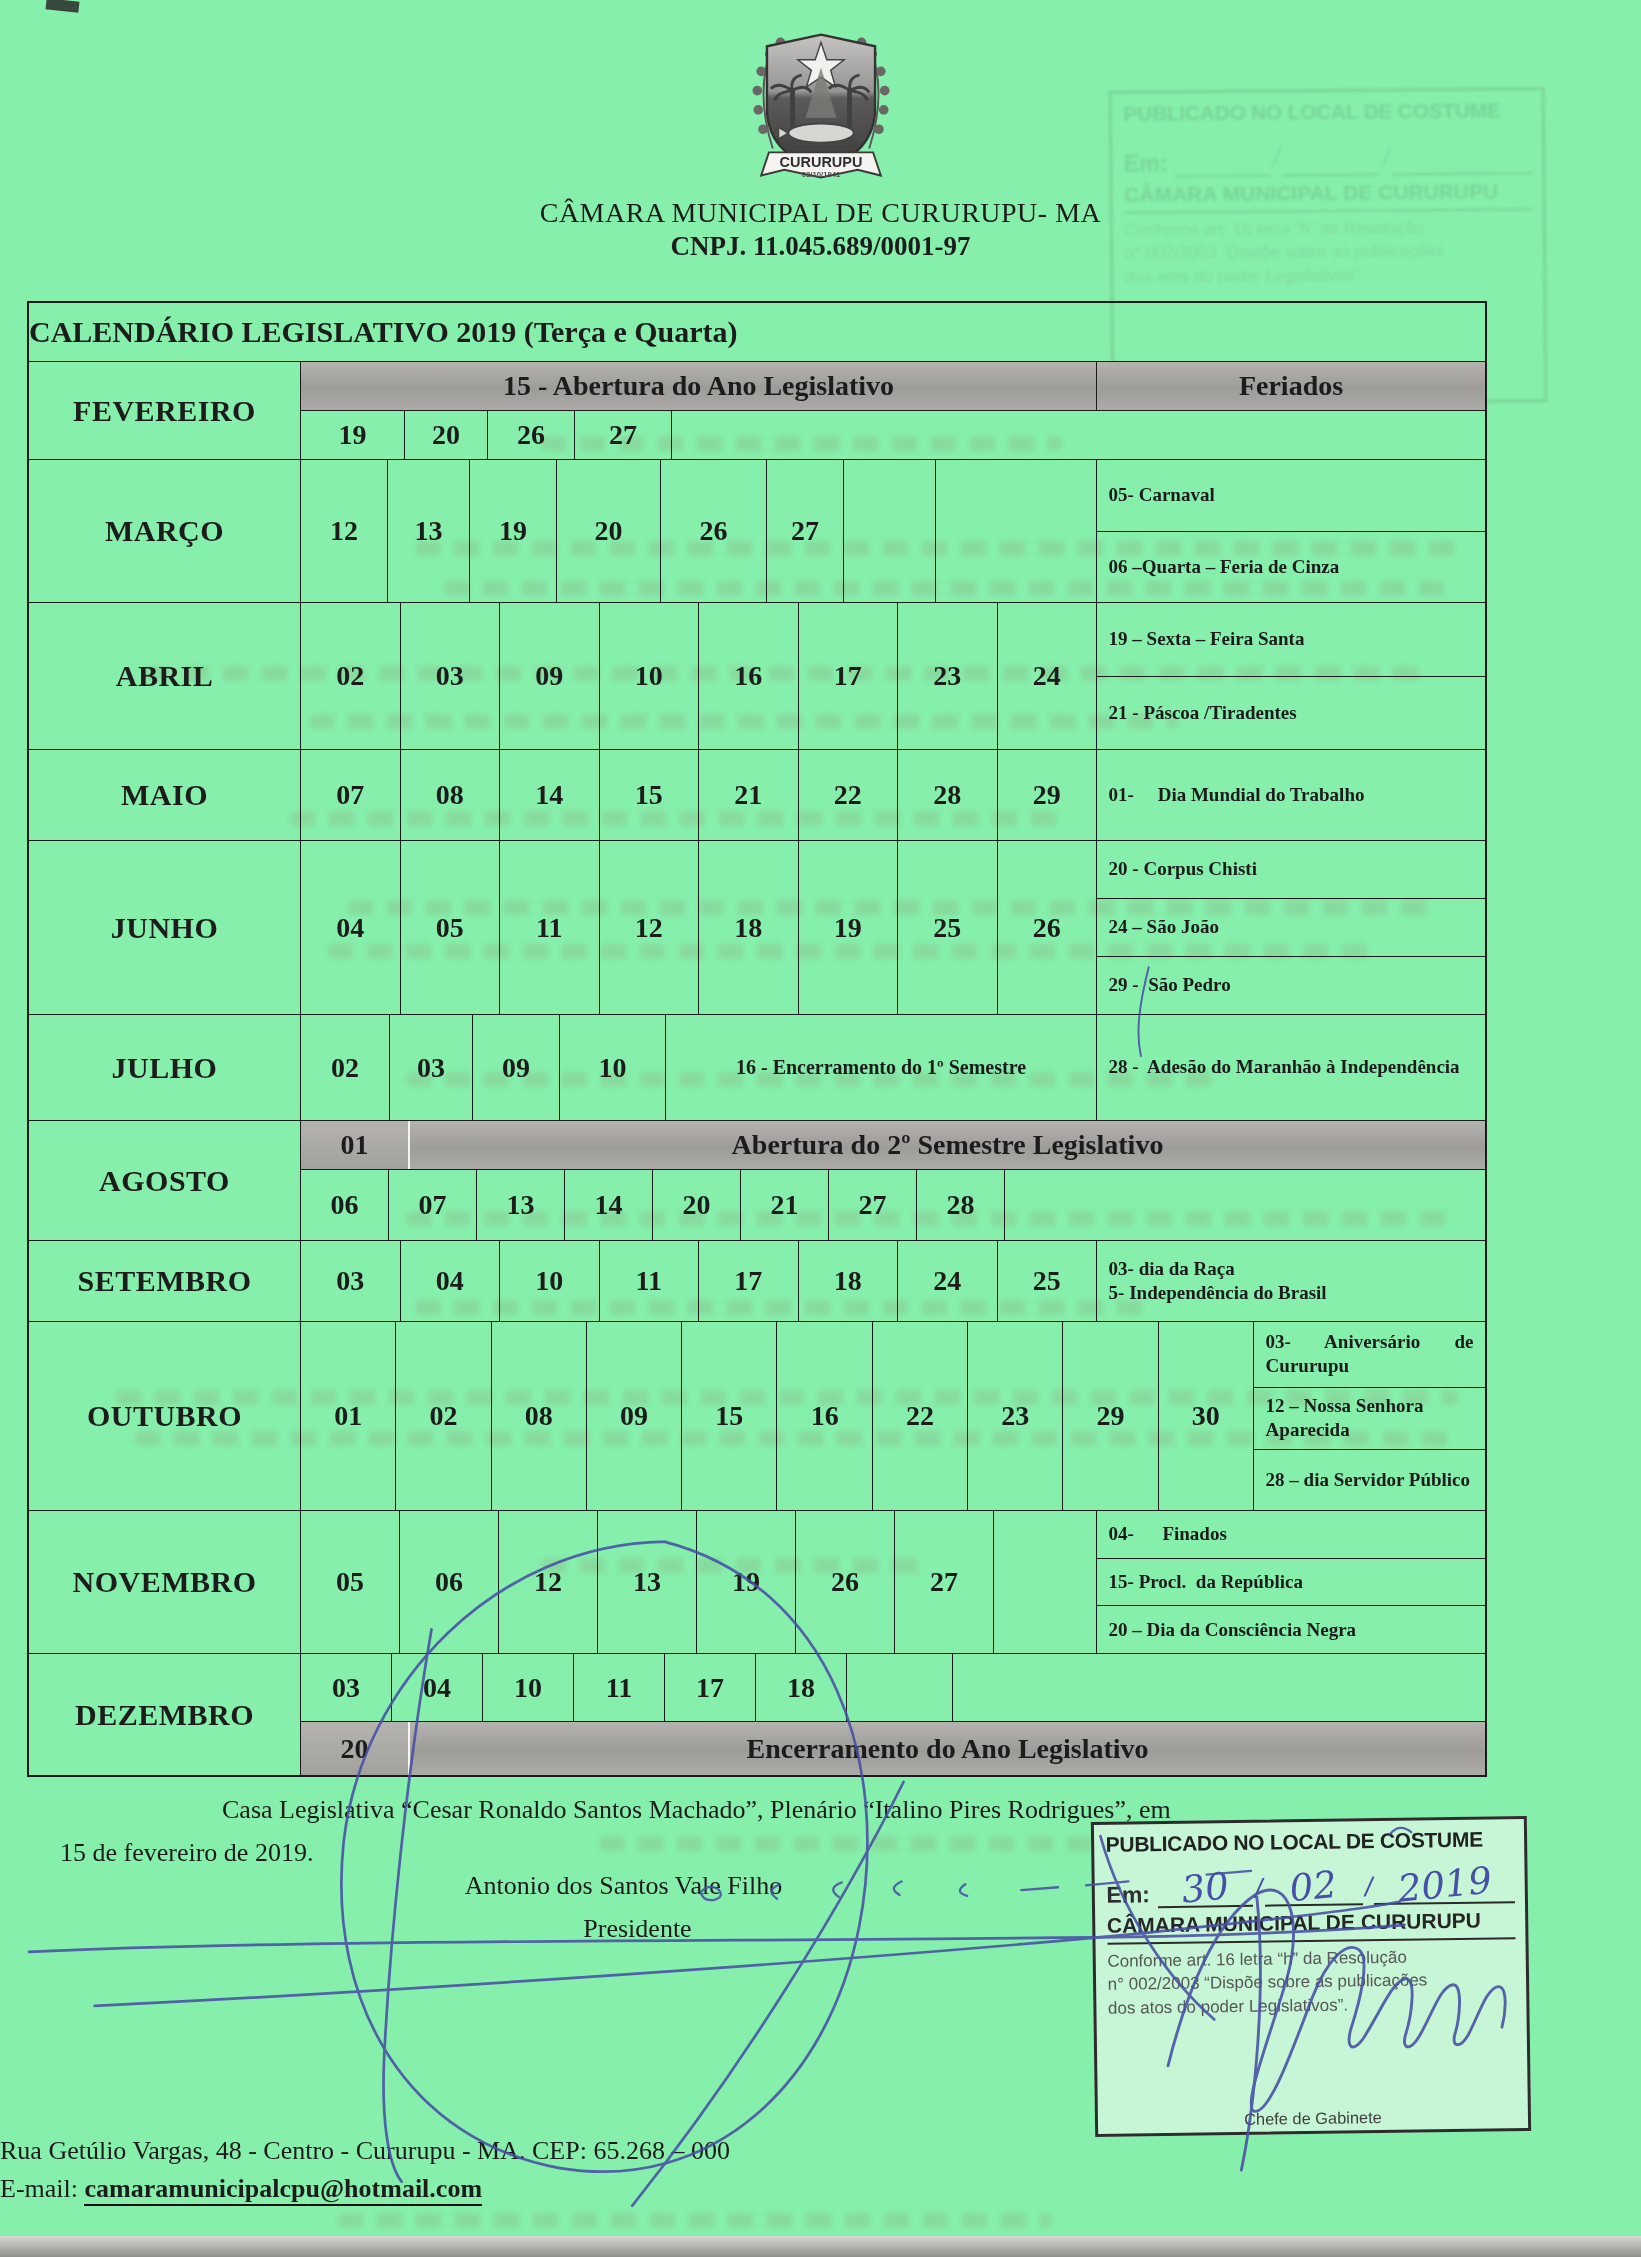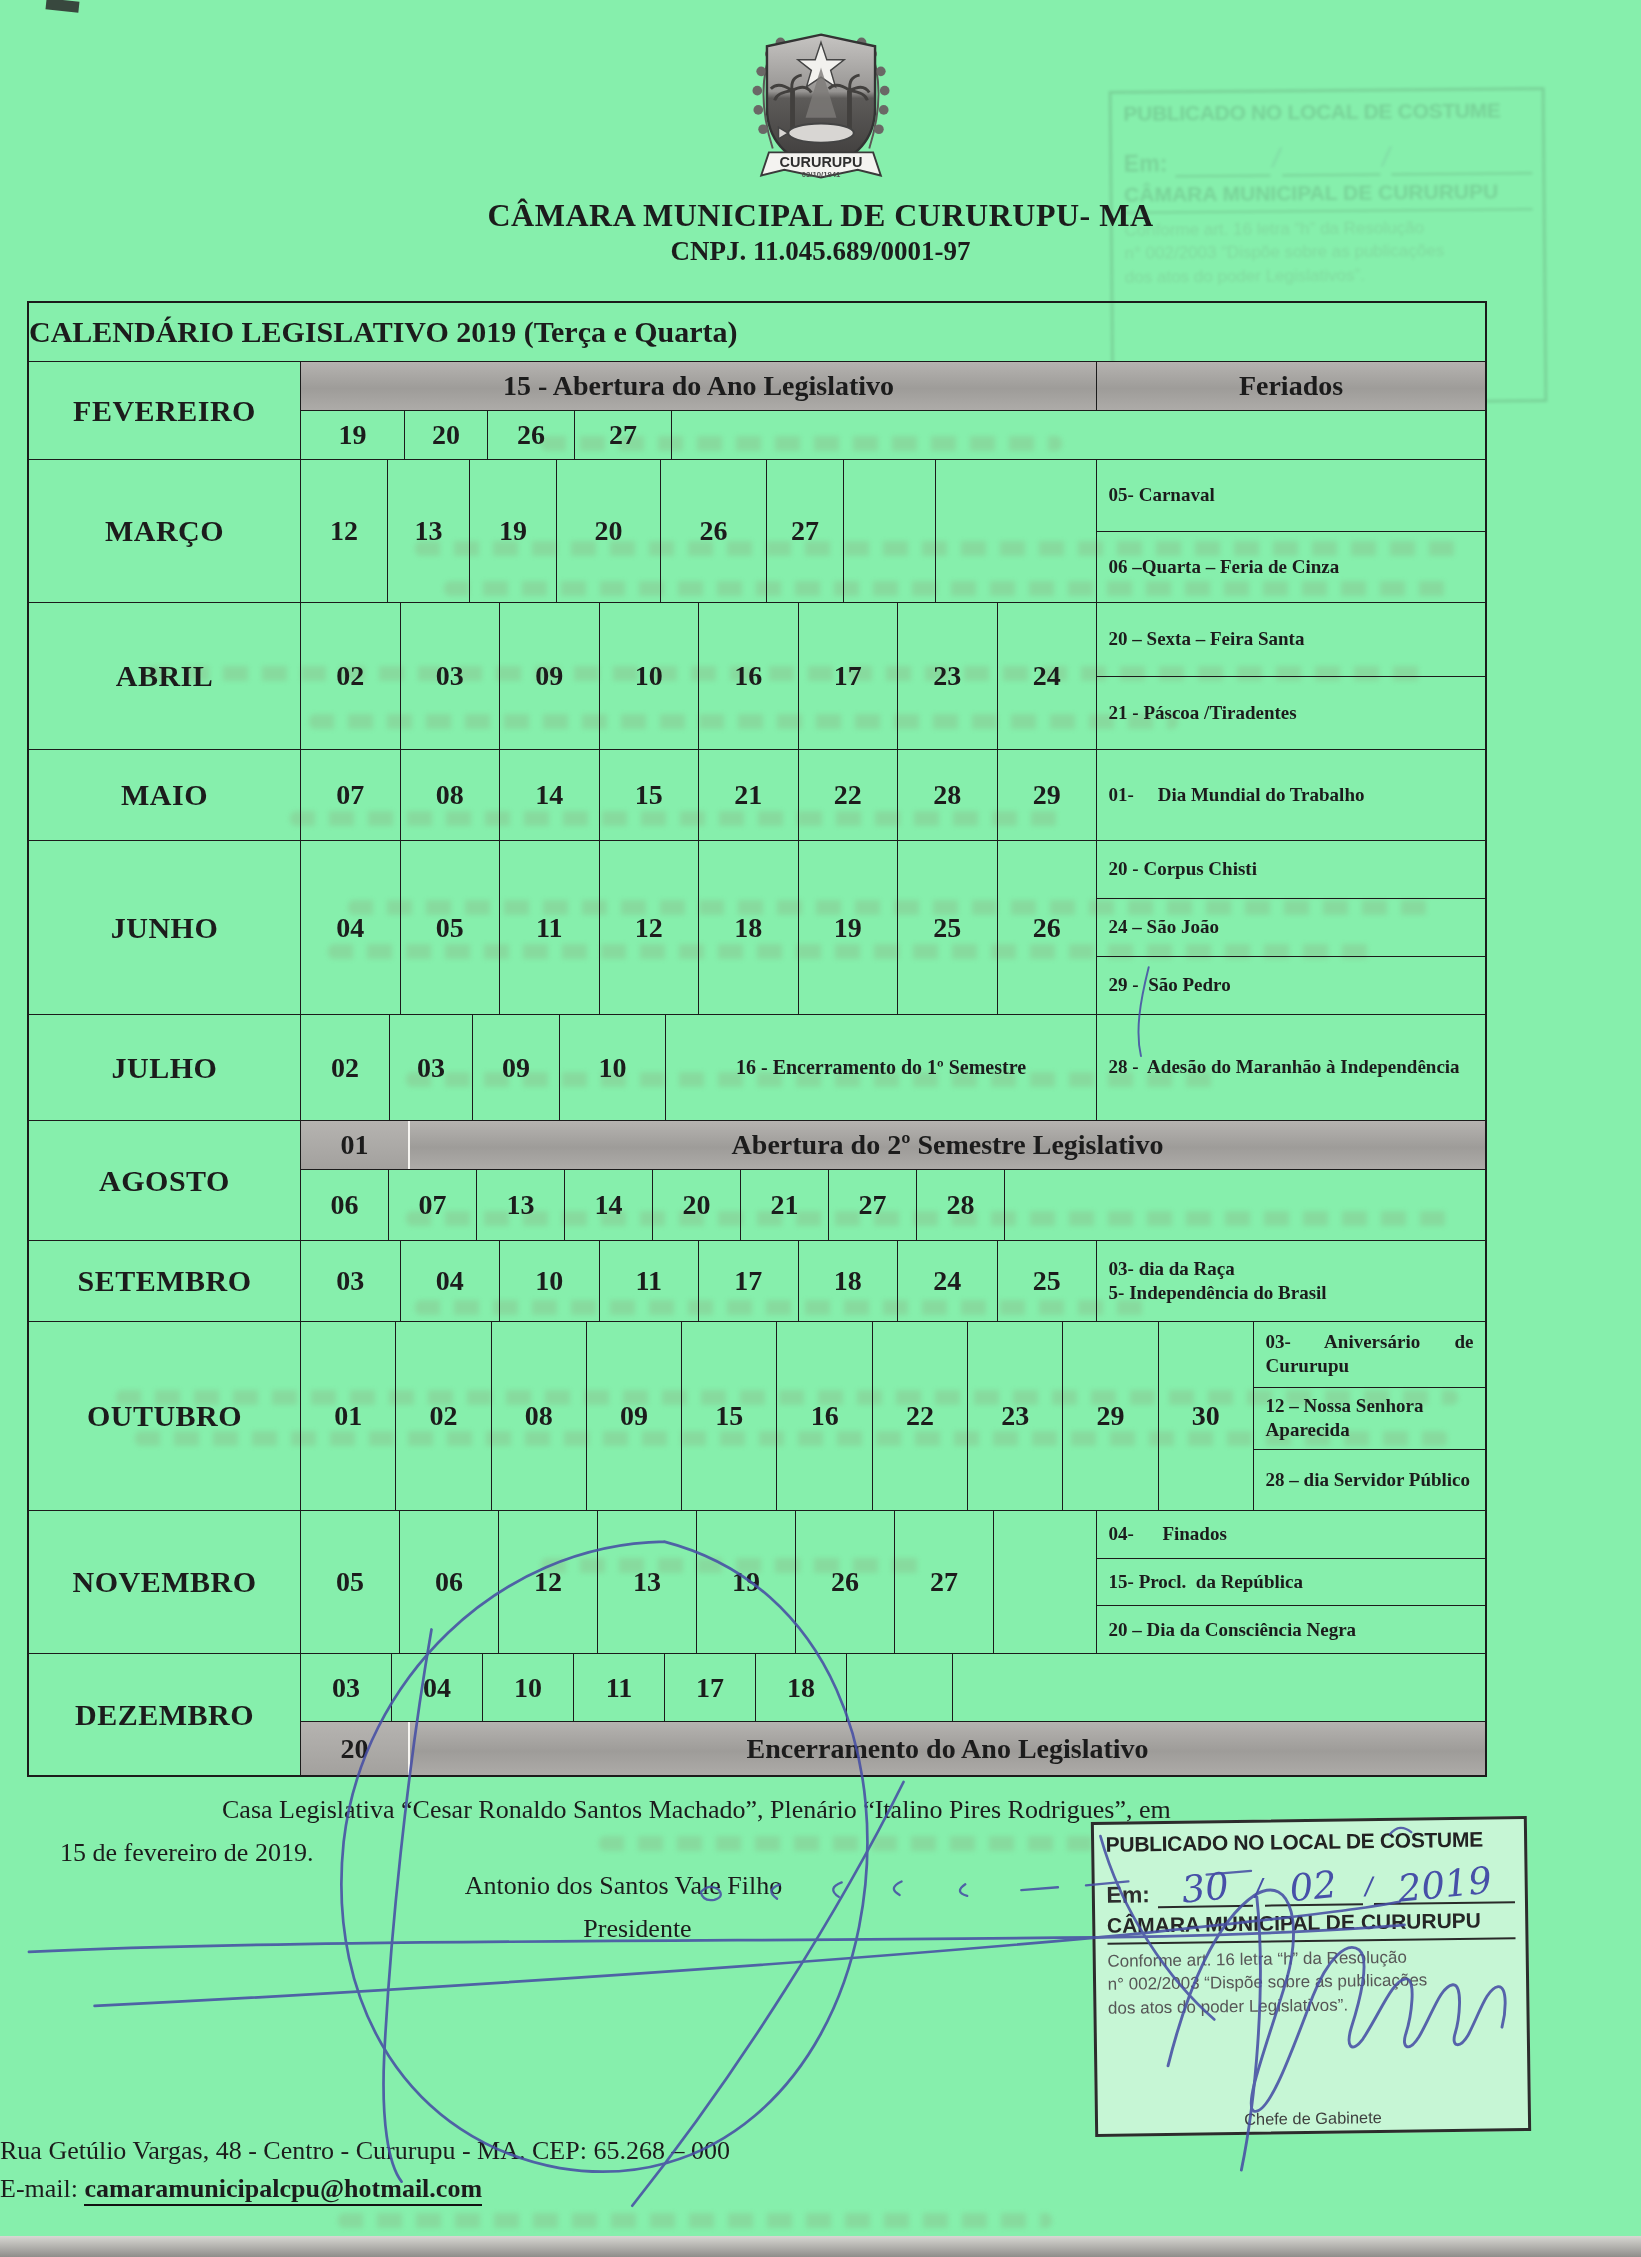--- a/index.html
+++ b/index.html
@@ -6,21 +6,21 @@
   .page{position:relative;width:1641px;height:2257px;background:#86efac;overflow:hidden;
         font-family:"Liberation Serif","DejaVu Serif",serif;color:#1c1c1c;}
   
   .corner-mark{position:absolute;left:46px;top:0;width:33px;height:10.6px;background:#2a2a2a;transform:rotate(6deg);opacity:.85;}
   .bottom-band{position:absolute;left:0;bottom:0;width:100%;height:21px;background:linear-gradient(180deg,#d8d7d3,#8f8e8b);}
   .smudge{position:absolute;height:14.5px;border-radius:5.8px;filter:blur(2.4px);opacity:.5;
           background:repeating-linear-gradient(90deg,rgba(140,135,100,.38) 0 25px,rgba(140,135,100,0) 25px 39px);}
   
   .header{position:absolute;top:25px;left:0;width:100%;text-align:center;}
   .crest{display:block;margin:0 auto;}
-  .org-name{font-size:32px;font-weight:bold;letter-spacing:0.5px;margin-top:5.8px;}
+  .org-name{font-size:28px;font-weight:normal;letter-spacing:0.5px;margin-top:5.8px;}
   .cnpj{font-size:27px;font-weight:bold;margin-top:1.9px;}
   
   .caltable{position:absolute;left:27px;top:301px;width:1460px;border:2.9px solid #1b1b1b;box-sizing:border-box;}
   .trow{display:flex;border-top:1.9px solid #1b1b1b;box-sizing:border-box;}
   .trow.first{border-top:none;}
   .title-row{height:58px;align-items:center;justify-content:flex-start;font-size:30px;font-weight:bold;}
   .mcell{width:272px;flex:0 0 272px;display:flex;align-items:center;justify-content:center;
          font-size:30px;font-weight:bold;letter-spacing:0.5px;border-right:1.9px solid #1b1b1b;box-sizing:border-box;}
   .rcol{flex:1;display:flex;flex-direction:column;min-width:0;}
   .subrow{display:flex;min-height:0;box-sizing:border-box;}
@@ -229,21 +229,21 @@
           <div class="dcell grow">02</div>
           <div class="dcell grow">03</div>
           <div class="dcell grow">09</div>
           <div class="dcell grow">10</div>
           <div class="dcell grow">16</div>
           <div class="dcell grow">17</div>
           <div class="dcell grow">23</div>
           <div class="dcell grow noline">24</div>
         </div>
         <div class="fercol">
-          <div class="fercell">20 – Sexta – Feira Santa</div>
+          <div class="fercell">19 – Sexta – Feira Santa</div>
           <div class="fercell sep">21 - Páscoa /Tiradentes</div>
         </div>
       </div>
         </div>
     </div>
 
     <div class="trow" style="height:91px">
       <div class="mcell">MAIO</div>
       <div class="rcol">
           <div class="subrow" style="flex:1">

